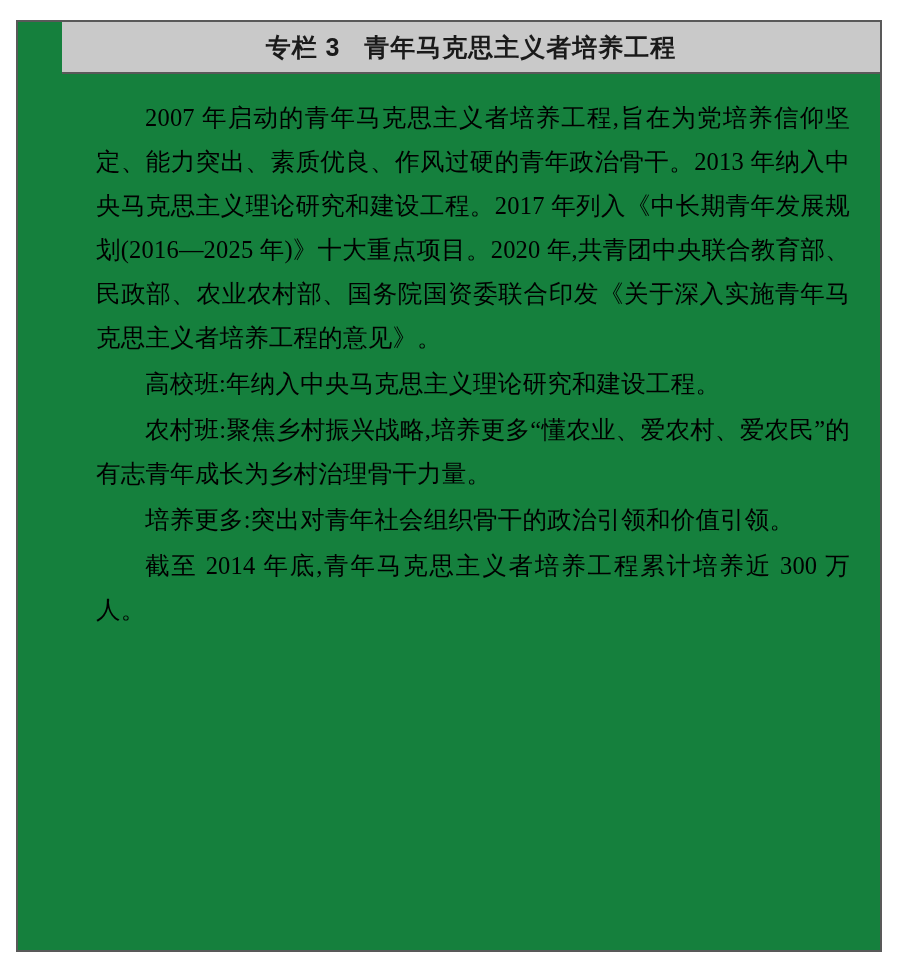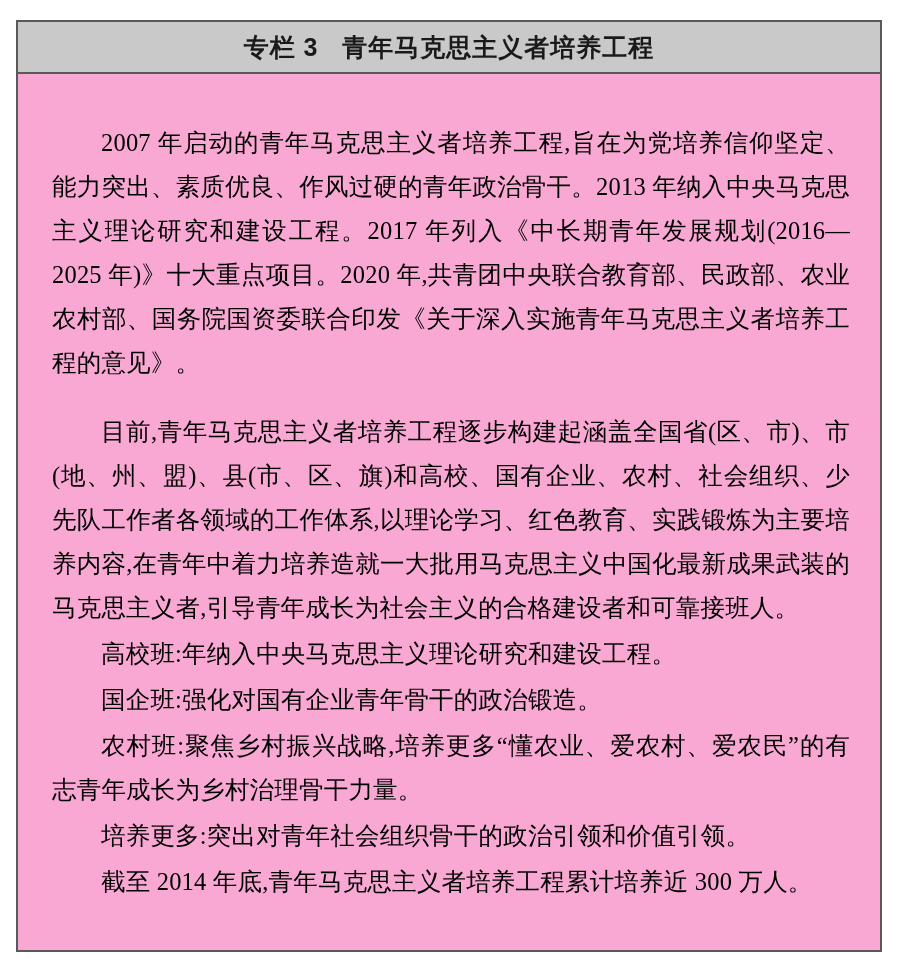--- a/index.html
+++ b/index.html
@@ -14,21 +14,22 @@
     color: #000000;
   }
   .box {
     position: absolute;
     left: 16px;
     top: 20px;
     width: 866px;
     height: 932px;
     box-sizing: border-box;
     border: 2px solid #595959;
-    background: #f9a8d4;
+    background: #15803d;
+    padding-left: 44px;
   }
   .box-header {
     height: 50px;
     background: #c9c9c9;
     border-bottom: 2px solid #595959;
     display: flex;
     align-items: center;
     justify-content: center;
   }
   .box-title {
@@ -46,35 +47,32 @@
     margin: 0 0 2px 0;
     font-size: 24.5px;
     line-height: 44px;
     text-align: justify;
     text-justify: inter-ideograph;
     letter-spacing: 0.2px;
     color: #000000;
   }
   p.indent {
     text-indent: 2em;
-    margin-top: 25px;
   }
   p.hang {
     text-indent: 2em;
   }
 </style>
 </head>
 <body>
 
 <div class="box">
   <div class="box-header">
     <div class="box-title">专栏 3   青年马克思主义者培养工程</div>
   </div>
   <div class="box-body">
     <p class="indent">2007 年启动的青年马克思主义者培养工程,旨在为党培养信仰坚定、能力突出、素质优良、作风过硬的青年政治骨干。2013 年纳入中央马克思主义理论研究和建设工程。2017 年列入《中长期青年发展规划(2016—2025 年)》十大重点项目。2020 年,共青团中央联合教育部、民政部、农业农村部、国务院国资委联合印发《关于深入实施青年马克思主义者培养工程的意见》。</p>
-    <p class="indent">目前,青年马克思主义者培养工程逐步构建起涵盖全国省(区、市)、市(地、州、盟)、县(市、区、旗)和高校、国有企业、农村、社会组织、少先队工作者各领域的工作体系,以理论学习、红色教育、实践锻炼为主要培养内容,在青年中着力培养造就一大批用马克思主义中国化最新成果武装的马克思主义者,引导青年成长为社会主义的合格建设者和可靠接班人。</p>
     <p class="hang">高校班:年纳入中央马克思主义理论研究和建设工程。</p>
-    <p class="hang">国企班:强化对国有企业青年骨干的政治锻造。</p>
     <p class="hang">农村班:聚焦乡村振兴战略,培养更多“懂农业、爱农村、爱农民”的有志青年成长为乡村治理骨干力量。</p>
     <p class="hang">培养更多:突出对青年社会组织骨干的政治引领和价值引领。</p>
     <p class="hang">截至 2014 年底,青年马克思主义者培养工程累计培养近 300 万人。</p>
   </div>
 </div>
 
 </body></html>

